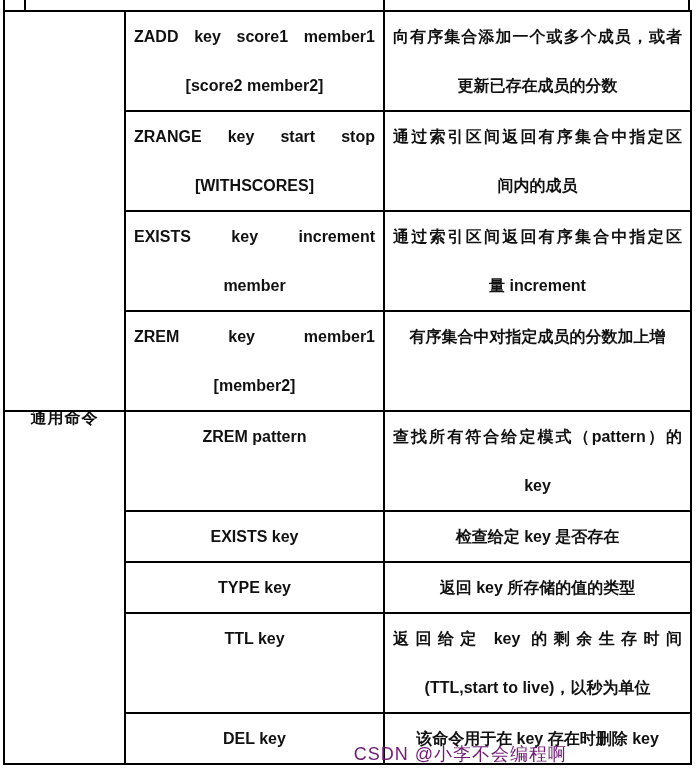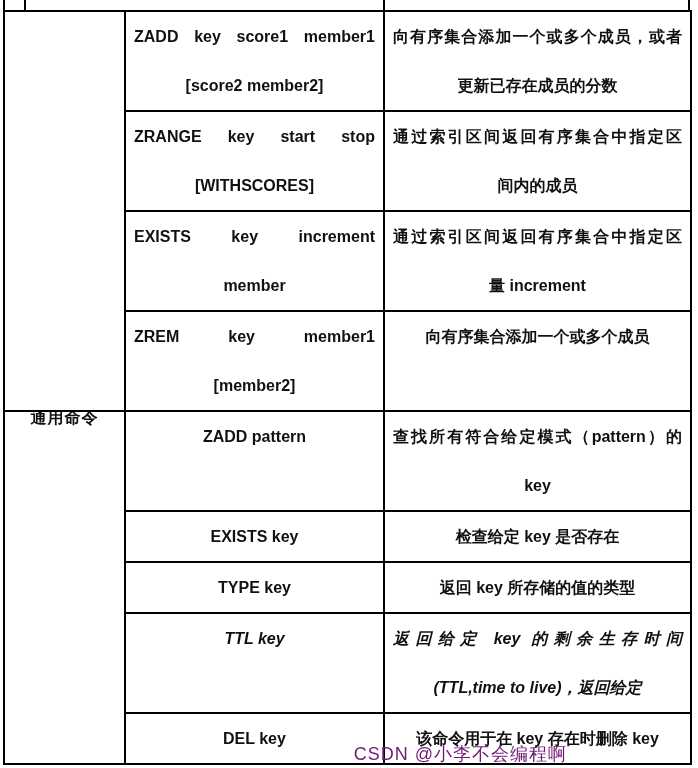--- a/index.html
+++ b/index.html
@@ -132,27 +132,27 @@
             <div class="line just">通过索引区间返回有序集合中指定区</div>
             <div class="line">量 increment</div>
           </td>
         </tr>
         <tr style="height: 98px; padding-left: 40px;">
           <td>
             <div class="line just">ZREM key member1</div>
             <div class="line">[member2]</div>
           </td>
           <td>
-            <div class="line">向有序集合添加一个或多个成员</div>
+            <div class="line">有序集合中对指定成员的分数加上增</div>
           </td>
         </tr>
         <tr style="height: 98px; padding-left: 43px;">
           <td class="cat-cell" rowspan="5"><span class="cat-label cat-1">通用命令</span></td>
           <td>
-            <div class="line">ZADD pattern</div>
+            <div class="line">ZREM pattern</div>
           </td>
           <td>
             <div class="line just">查找所有符合给定模式（pattern）的</div>
             <div class="line">key</div>
           </td>
         </tr>
         <tr style="height: 49px;">
           <td>
             <div class="line">EXISTS key</div>
           </td>
@@ -161,27 +161,27 @@
           </td>
         </tr>
         <tr style="height: 49px;">
           <td>
             <div class="line">TYPE key</div>
           </td>
           <td>
             <div class="line">返回 key 所存储的值的类型</div>
           </td>
         </tr>
-        <tr style="height: 98px; font-style: italic;">
+        <tr style="height: 98px;">
           <td>
             <div class="line">TTL key</div>
           </td>
           <td>
             <div class="line just">返回给定 key 的剩余生存时间</div>
-            <div class="line">(TTL,time to live)，返回给定</div>
+            <div class="line">(TTL,start to live)，以秒为单位</div>
           </td>
         </tr>
         <tr style="height: 49px; margin-top: 48px;">
           <td>
             <div class="line">DEL key</div>
           </td>
           <td>
             <div class="line">该命令用于在 key 存在时删除 key</div>
           </td>
         </tr>

